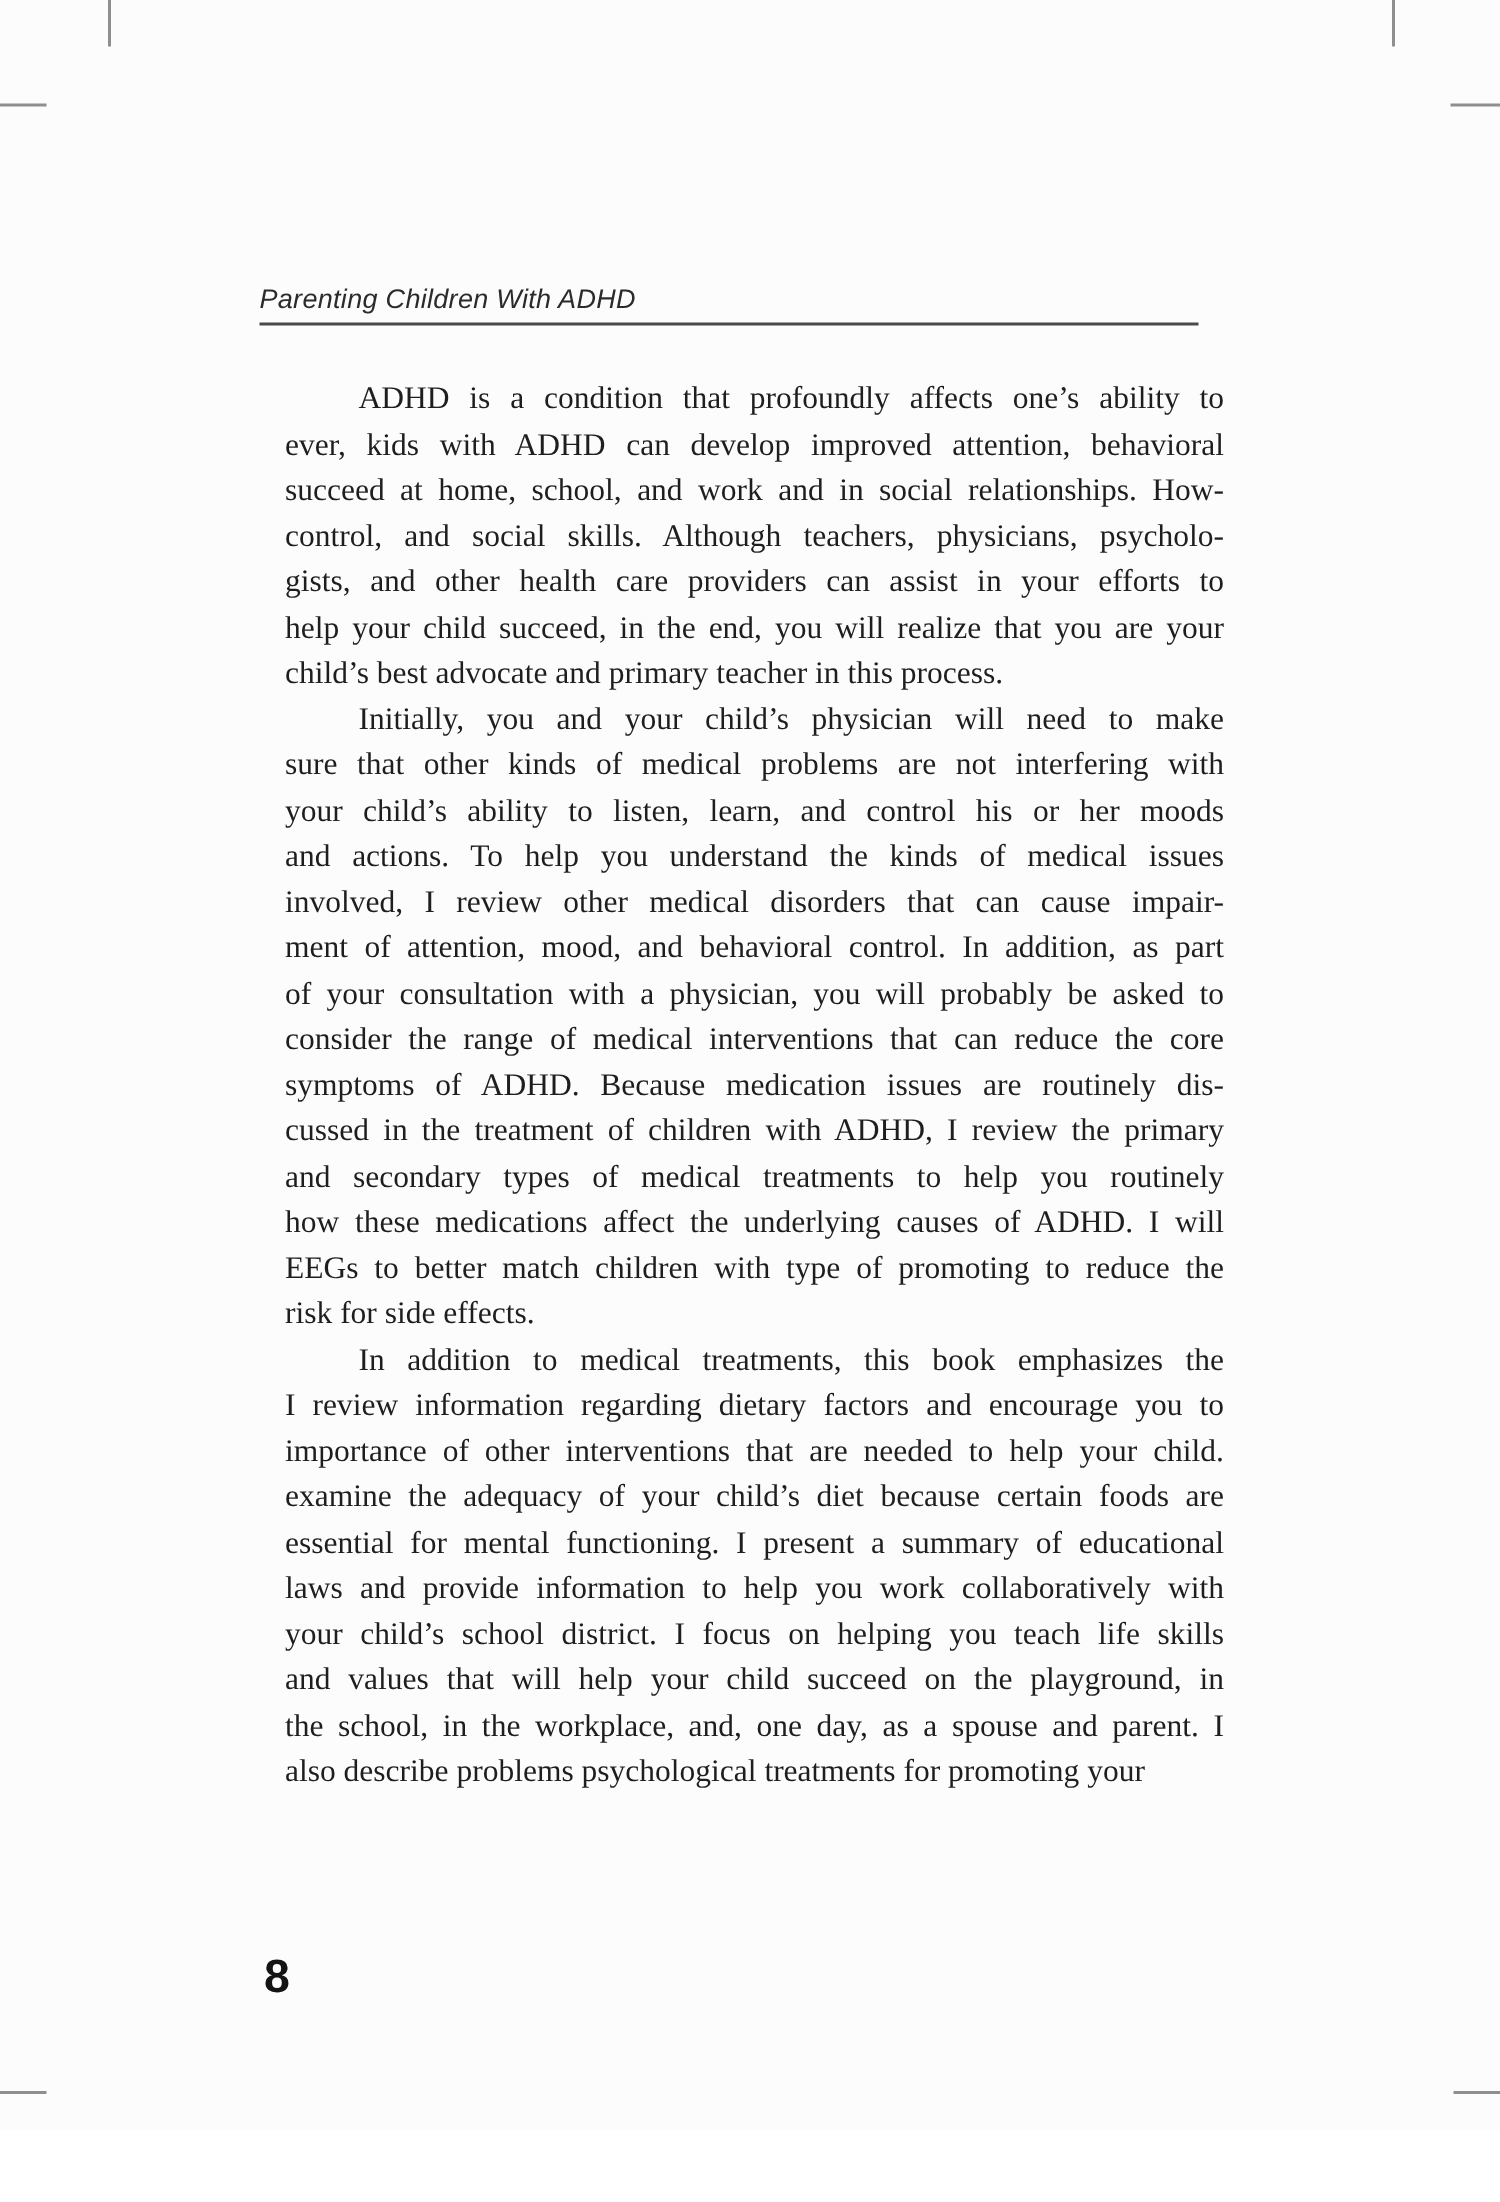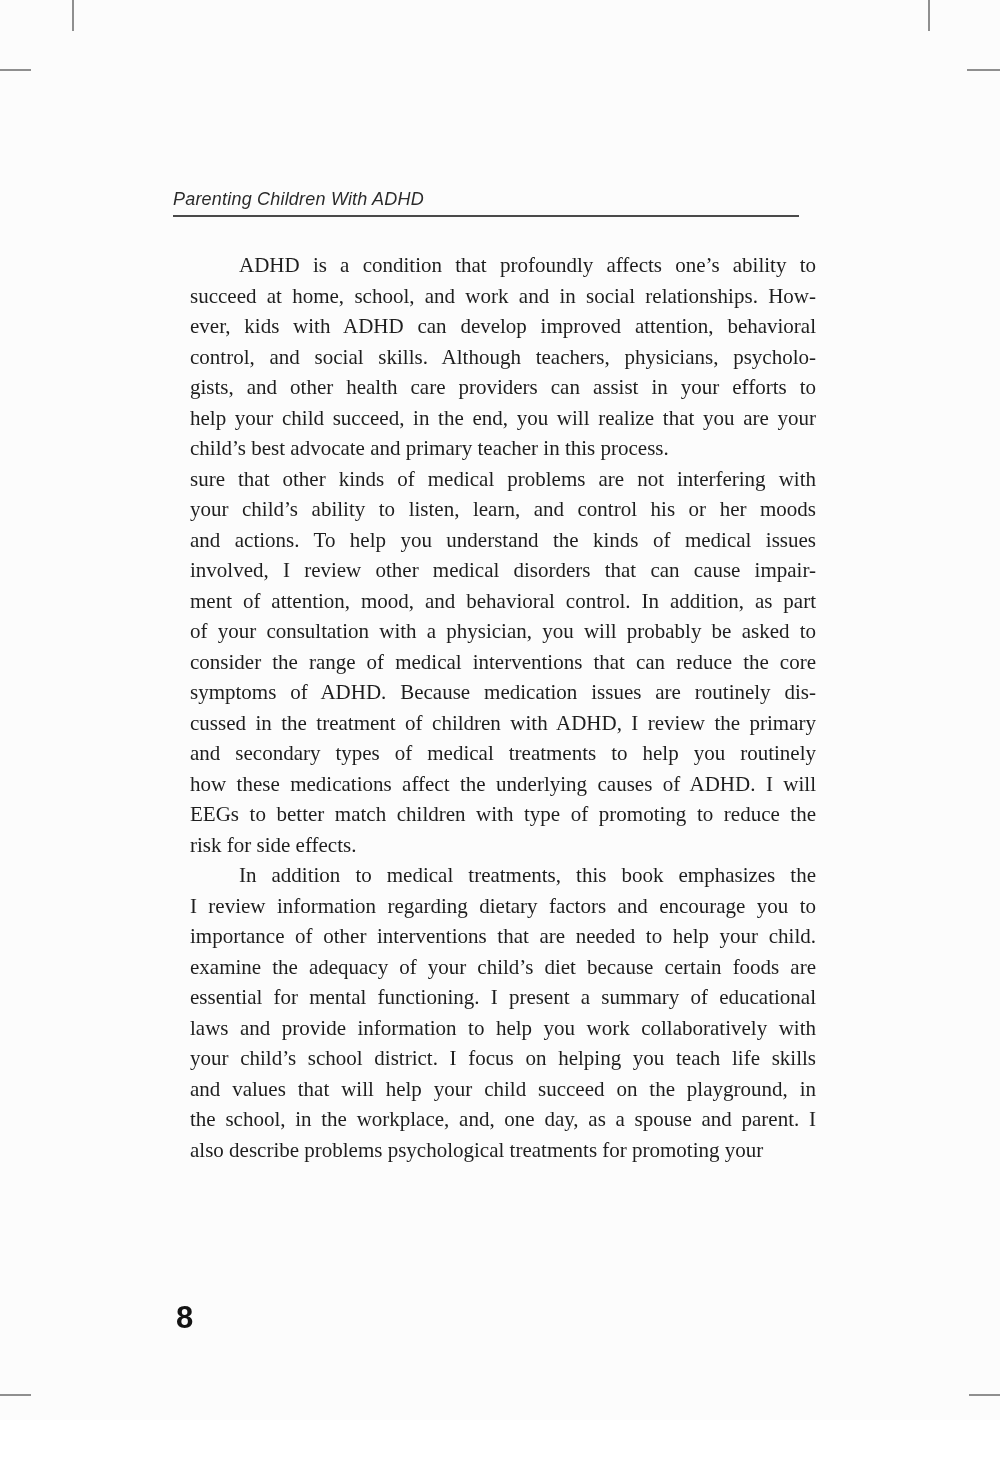--- a/index.html
+++ b/index.html
@@ -93,28 +93,29 @@
   <div class="crop h h-br"></div>
   <div class="crop v v-bl"></div>
   <div class="crop v v-br"></div>
 
   <div class="running-head">Parenting Children With ADHD</div>
   <div class="head-rule"></div>
 
   <div class="body-text">
       <div class="paragraph">
         <div class="bodyline para-first">ADHD is a condition that profoundly affects one’s ability to</div>
+        <div class="bodyline">ever, kids with ADHD can develop improved attention, behavioral</div>
         <div class="bodyline">succeed at home, school, and work and in social relationships. How-</div>
-        <div class="bodyline">ever, kids with ADHD can develop improved attention, behavioral</div>
         <div class="bodyline">control, and social skills. Although teachers, physicians, psycholo-</div>
         <div class="bodyline">gists, and other health care providers can assist in your efforts to</div>
         <div class="bodyline">help your child succeed, in the end, you will realize that you are your</div>
         <div class="bodyline para-last">child’s best advocate and primary teacher in this process.</div>
       </div>
       <div class="paragraph">
+        <div class="bodyline para-first">Initially, you and your child’s physician will need to make</div>
         <div class="bodyline">sure that other kinds of medical problems are not interfering with</div>
         <div class="bodyline">your child’s ability to listen, learn, and control his or her moods</div>
         <div class="bodyline">and actions. To help you understand the kinds of medical issues</div>
         <div class="bodyline">involved, I review other medical disorders that can cause impair-</div>
         <div class="bodyline">ment of attention, mood, and behavioral control. In addition, as part</div>
         <div class="bodyline">of your consultation with a physician, you will probably be asked to</div>
         <div class="bodyline">consider the range of medical interventions that can reduce the core</div>
         <div class="bodyline">symptoms of ADHD. Because medication issues are routinely dis-</div>
         <div class="bodyline">cussed in the treatment of children with ADHD, I review the primary</div>
         <div class="bodyline">and secondary types of medical treatments to help you routinely</div>

